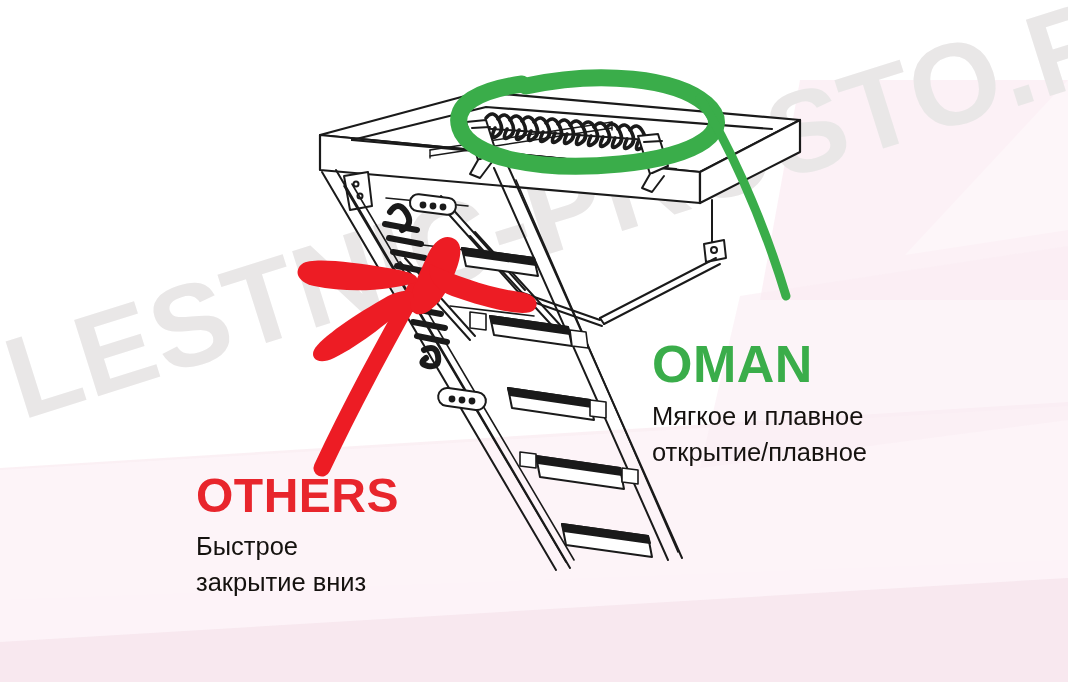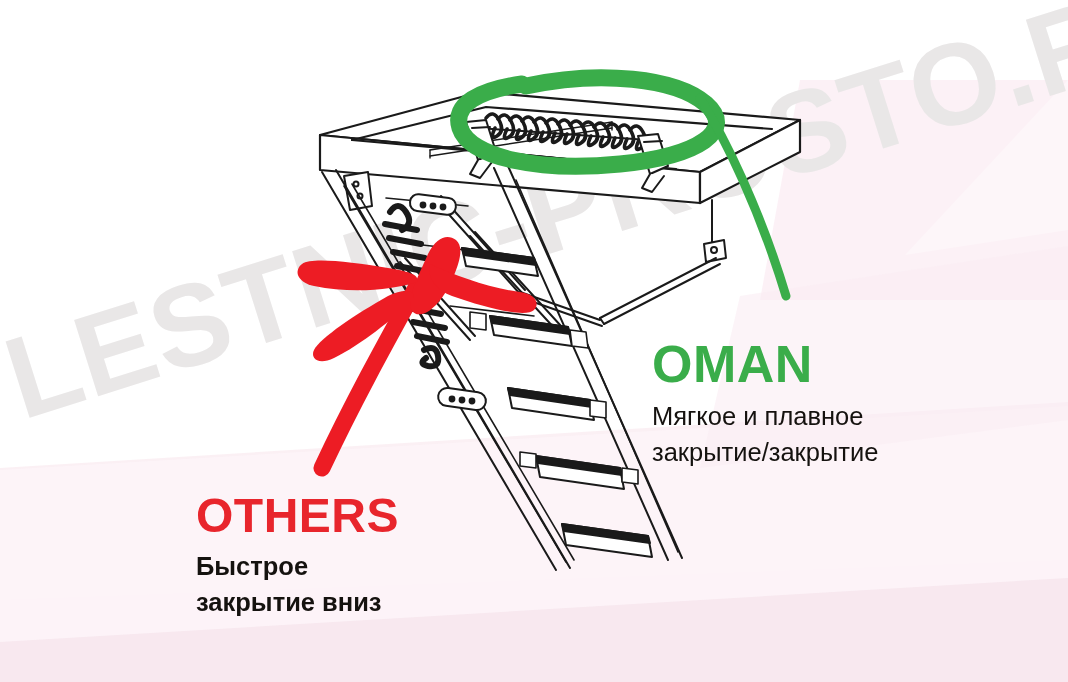--- a/index.html
+++ b/index.html
@@ -48,22 +48,22 @@
     font-size:25.5px;
     color:#15120f;
     line-height:1.42;
     font-weight:400;
   }
 
   #callout-oman{ left:652px; top:328px; }
   #callout-oman .title{ font-size:52px; color:#3aad4a; letter-spacing:0.5px;margin-top:10px; }
 
   #callout-others{ left:196px; top:472px; }
-  #callout-others .title{ font-size:48px; color:#e8252c; letter-spacing:0.5px;margin-top:20px; }
-  #callout-others .body .line{ display:block;font-weight:bold; }
+  #callout-others .title{ font-size:48px; color:#e8252c; letter-spacing:0.5px; }
+  #callout-others .body .line{ display:block; }
   #callout-oman .body .line{ display:block; }
 </style>
 </head>
 <body>
 
 <div id="stage">
 
   <div class="bg-layer">
     <svg viewBox="0 0 1068 682" xmlns="http://www.w3.org/2000/svg">
 
@@ -295,21 +295,21 @@
                  C320,338 356,314 388,296
                  C404,288 418,290 412,300 Z" fill="#ed1c24"></path>
       </g>
     </svg>
   </div>
 
   <div class="callout" id="callout-oman">
     <div class="title">OMAN</div>
     <div class="body">
       <span class="line">Мягкое и плавное</span>
-      <span class="line">закрытие/закрытие</span>
+      <span class="line">открытие/плавное</span>
     </div>
   </div>
 
   <div class="callout" id="callout-others">
     <div class="title">OTHERS</div>
     <div class="body">
       <span class="line">Быстрое</span>
       <span class="line">закрытие вниз</span>
     </div>
   </div>

